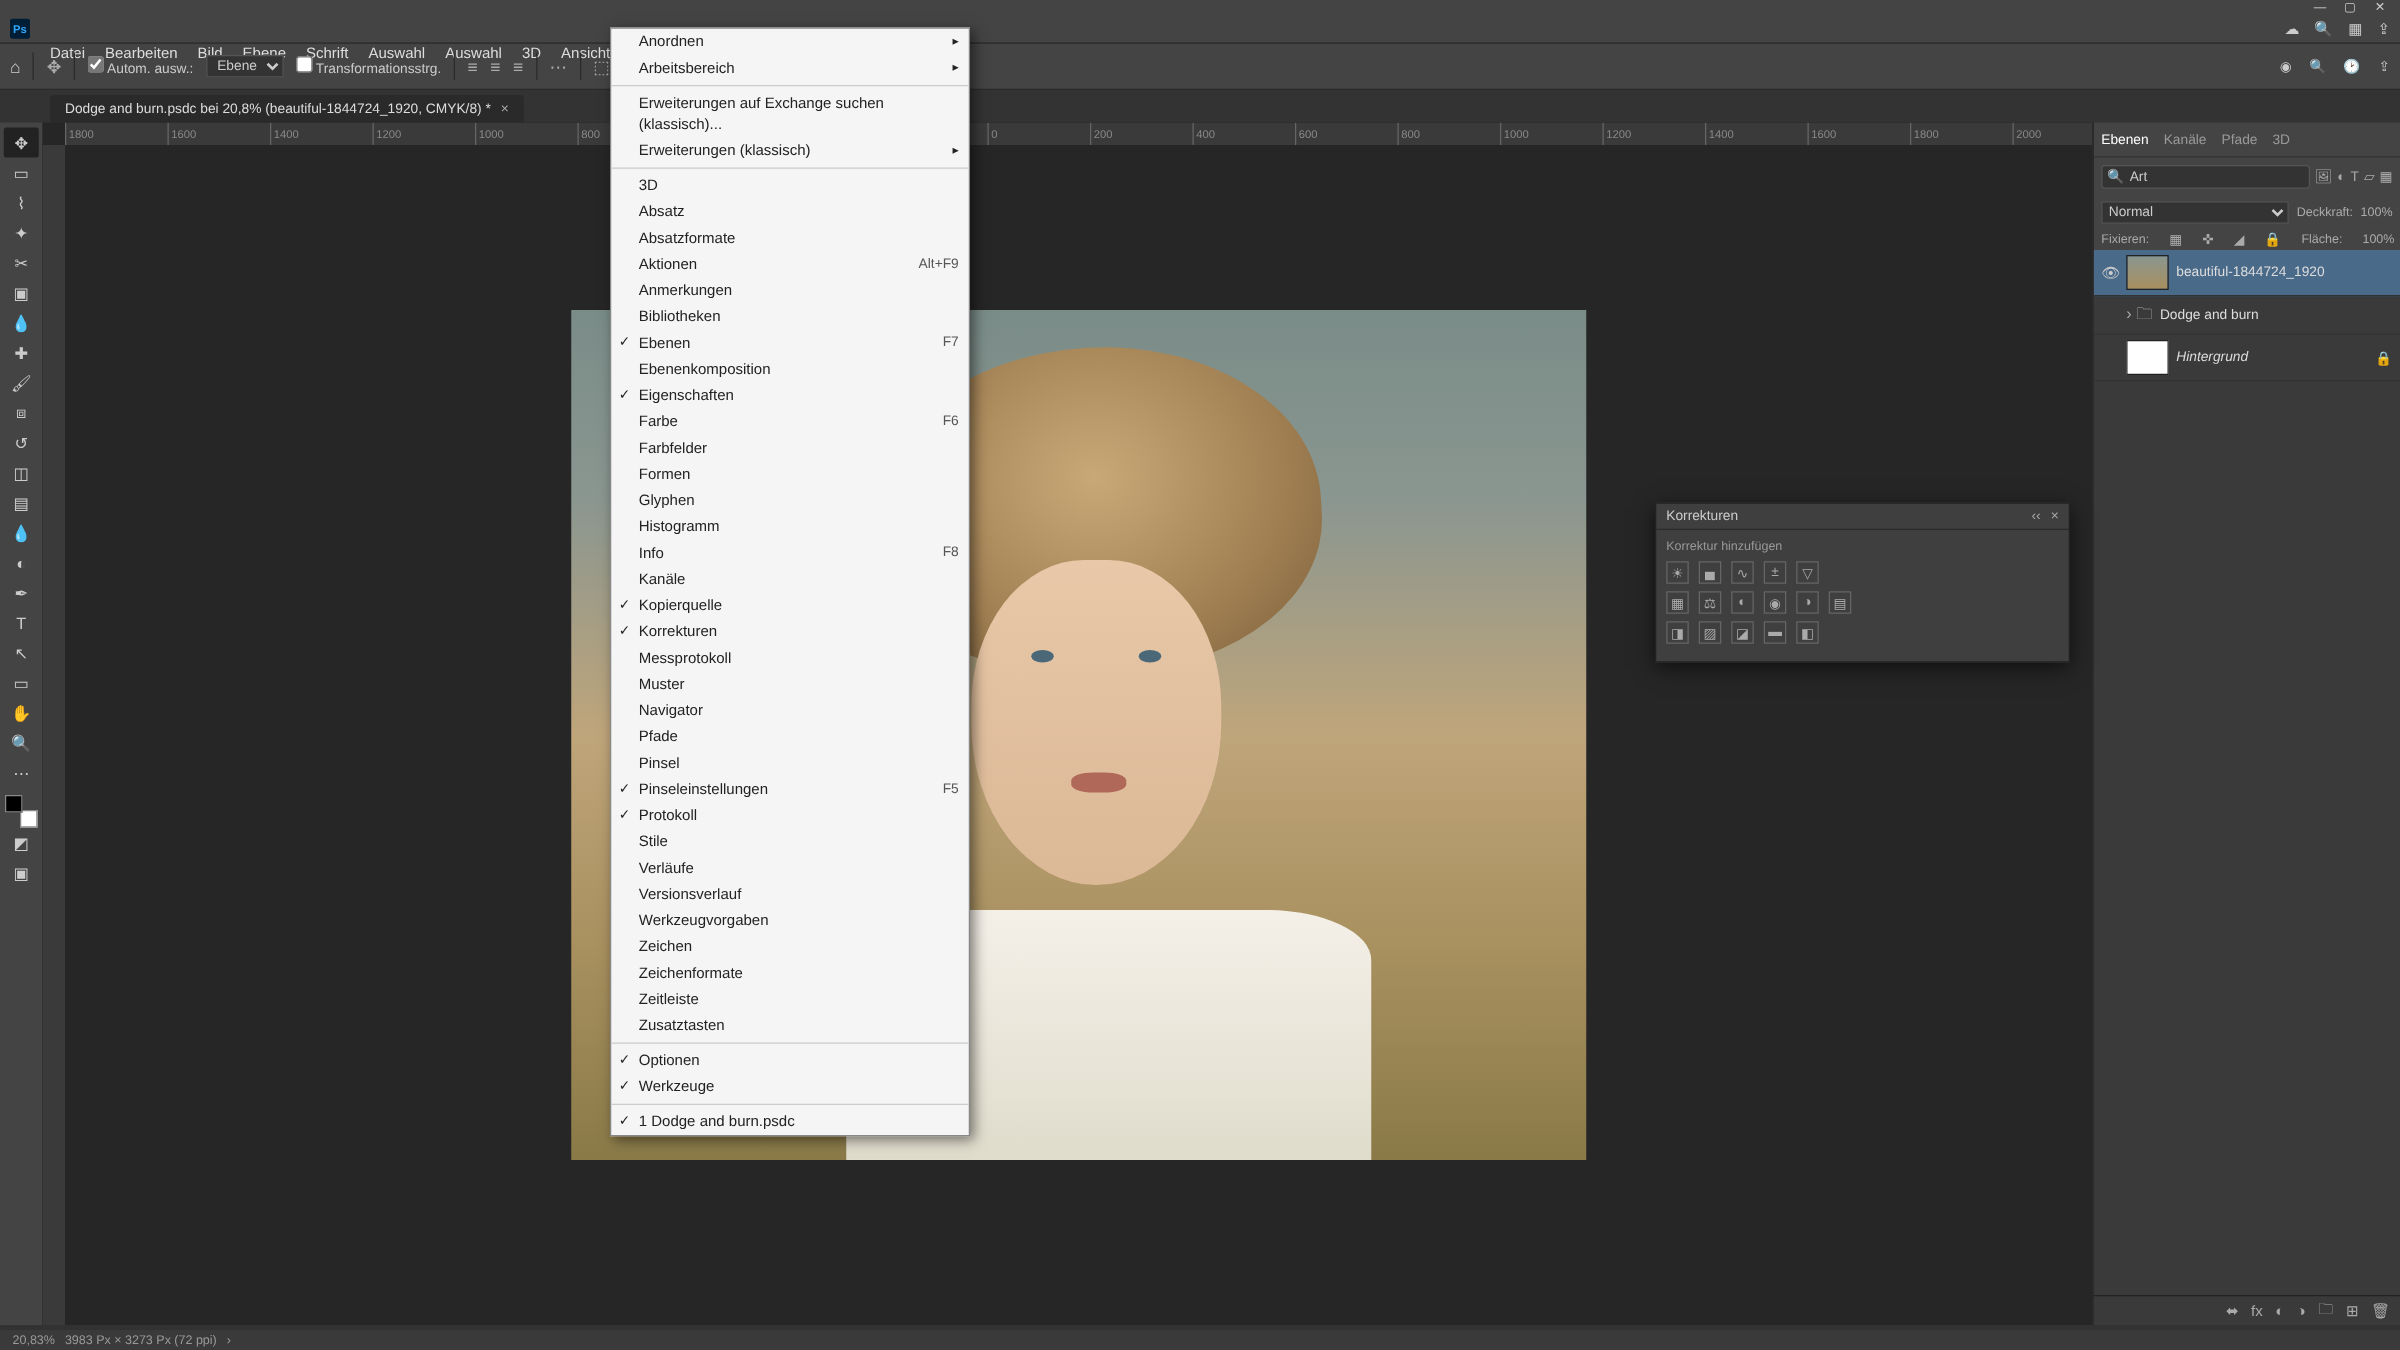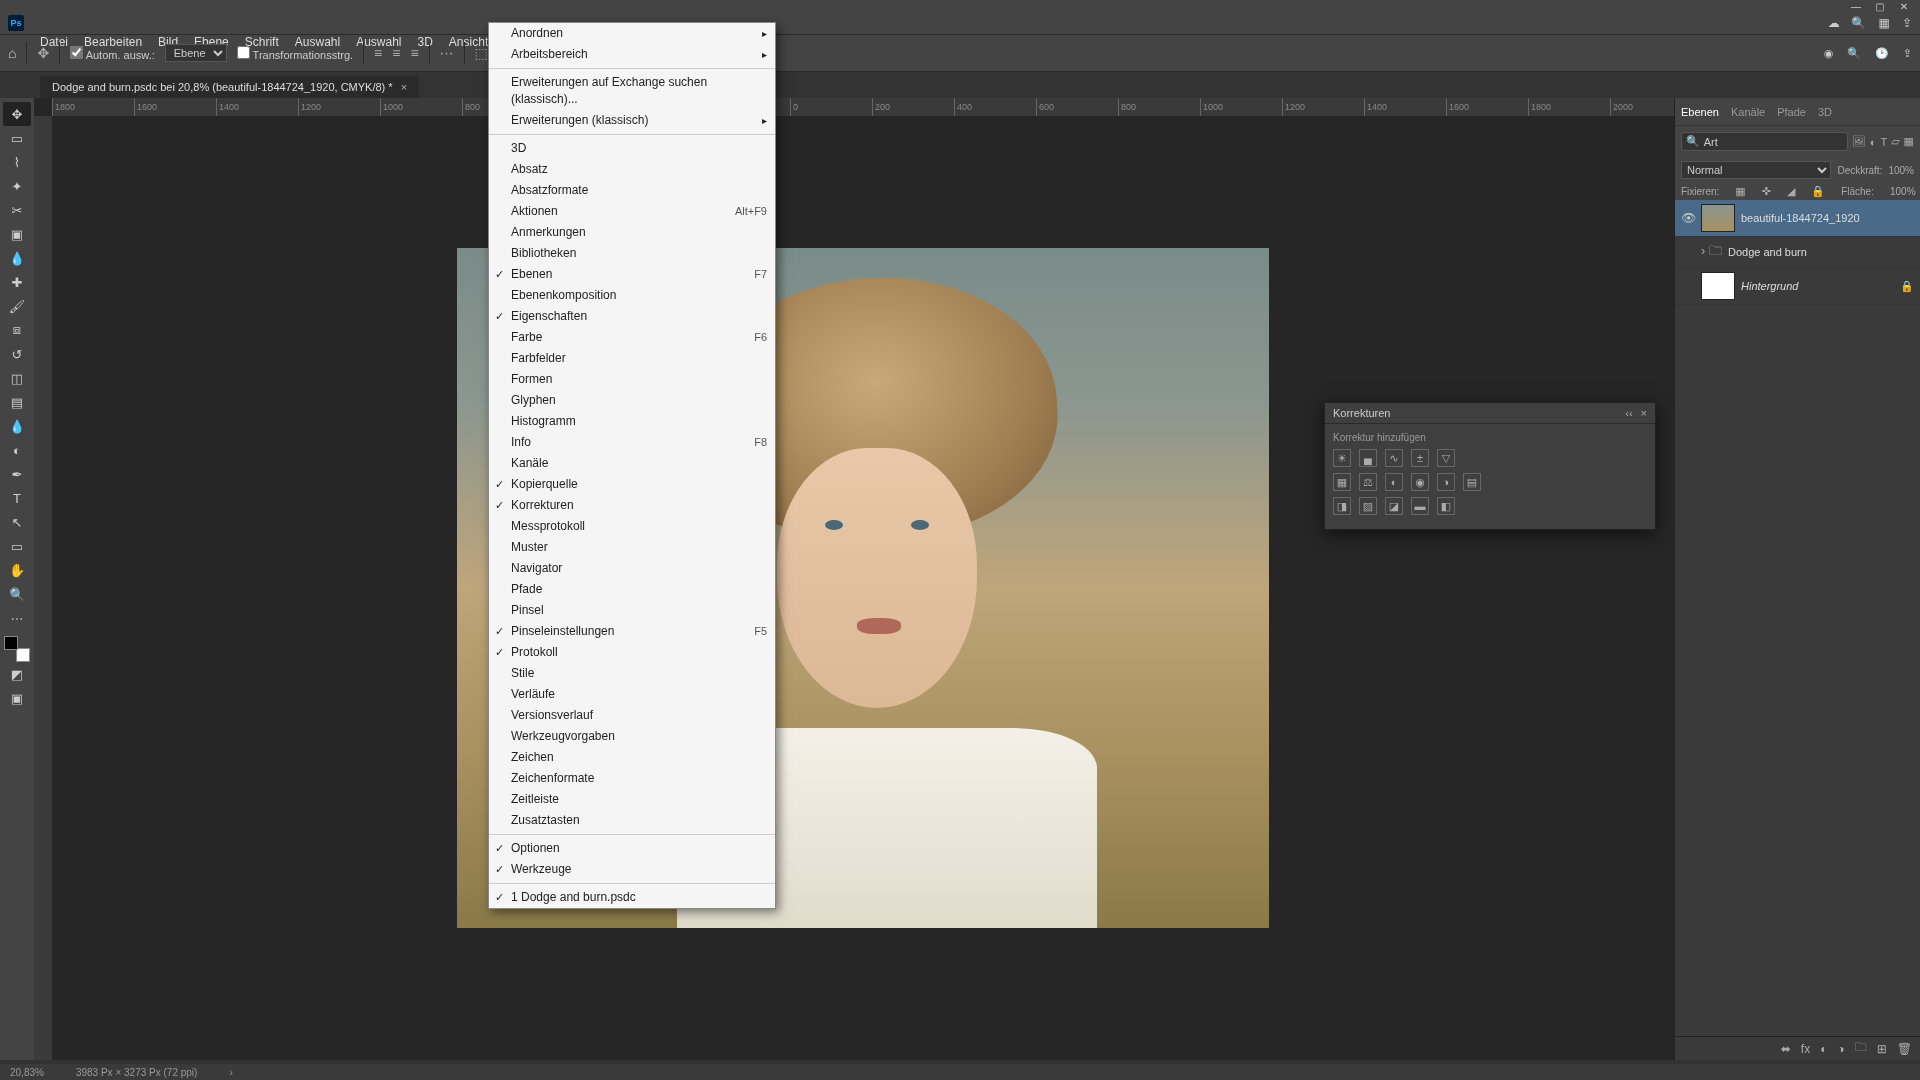--- a/index.html
+++ b/index.html
@@ -81,21 +81,21 @@
 
 .float-panel{position:absolute;left:1324px;top:402px;width:332px;background:#3f3f3f;border:1px solid #222;box-shadow:0 4px 16px rgba(0,0,0,.6);}
 .float-head{display:flex;align-items:center;padding:4px 8px;font-size:11px;color:#ccc;border-bottom:1px solid #2a2a2a;}
 .float-head .x{margin-left:auto;display:flex;gap:8px;color:#aaa;}
 .float-body{padding:8px;}
 .float-body .lbl{font-size:10px;color:#999;margin-bottom:6px;}
 .adj-row{display:flex;gap:8px;margin-bottom:6px;}
 .adj-row span{width:18px;height:18px;border:1px solid #666;display:flex;align-items:center;justify-content:center;color:#aaa;font-size:11px;}
 
 
-.status-bar{position:absolute;bottom:0;left:0;right:0;height:16px;background:#3a3a3a;display:flex;align-items:center;padding:0 10px;gap:32px;font-size:10px;color:#999;}
+.status-bar{position:absolute;bottom:0;left:0;right:0;height:16px;background:#3a3a3a;display:flex;align-items:center;padding:0 10px;gap:8px;font-size:10px;color:#999;}
 
 
 .dropdown{position:absolute;left:488px;top:22px;width:288px;background:#f5f5f5;border:1px solid #888;box-shadow:3px 3px 10px rgba(0,0,0,.5);color:#222;z-index:1000;}
 .dropdown .mi{display:flex;align-items:center;padding:2px 8px 2px 22px;font-size:12px;position:relative;line-height:17px;}
 .dropdown .mi.sub::after{content:"▸";position:absolute;right:8px;font-size:10px;}
 .dropdown .mi .chk{position:absolute;left:6px;font-size:11px;}
 .dropdown .mi .sc{margin-left:auto;color:#555;font-size:11px;}
 .dropdown hr{border:none;border-top:1px solid #ccc;margin:3px 0;}
 </style>
 </head>

